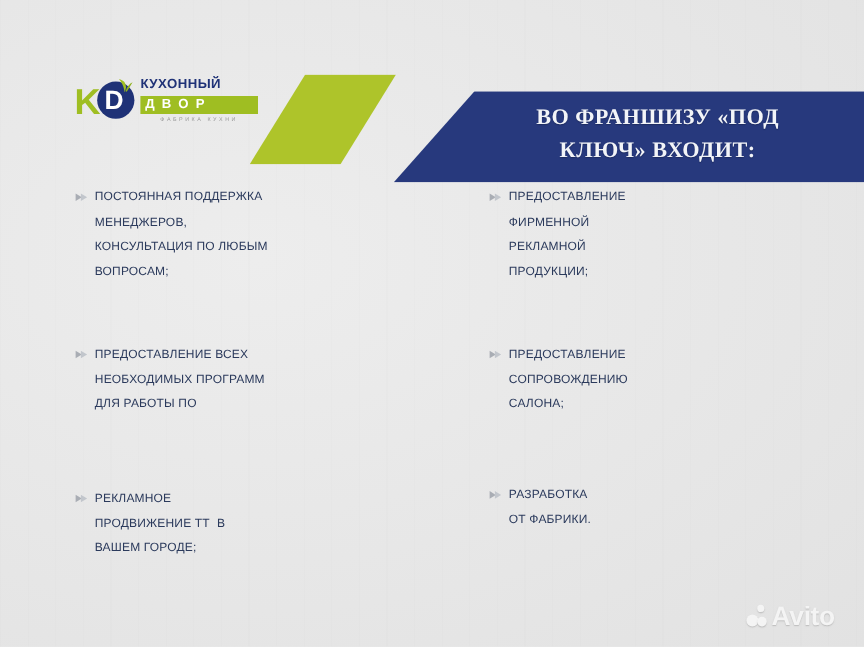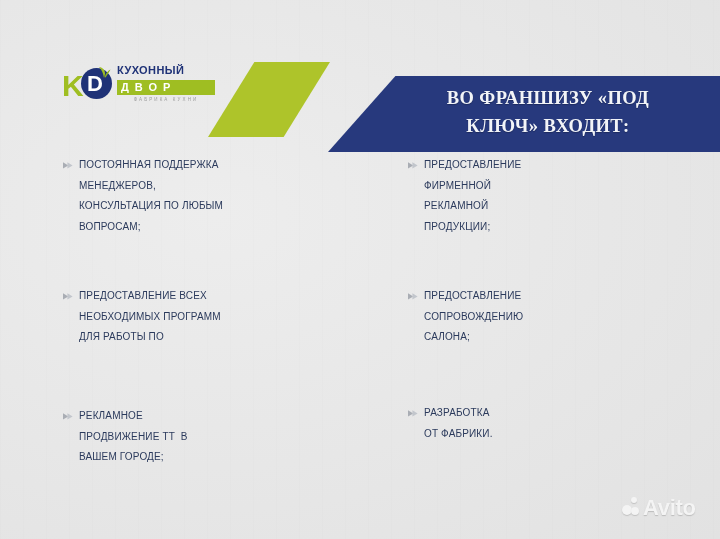--- a/index.html
+++ b/index.html
@@ -198,21 +198,21 @@
   .bullet-text .ln { display: block; white-space: pre; }
 
   
   #avito {
     position: absolute;
     left: 622px;
     top: 497px;
     width: 86px;
     height: 28px;
     display: flex;
-    align-items: flex-start;
+    align-items: flex-end;
   }
   #avito-dots {
     position: relative;
     width: 21px;
     height: 21px;
     flex: 0 0 auto;
   }
   #avito-dots i {
     position: absolute;
     display: block;

